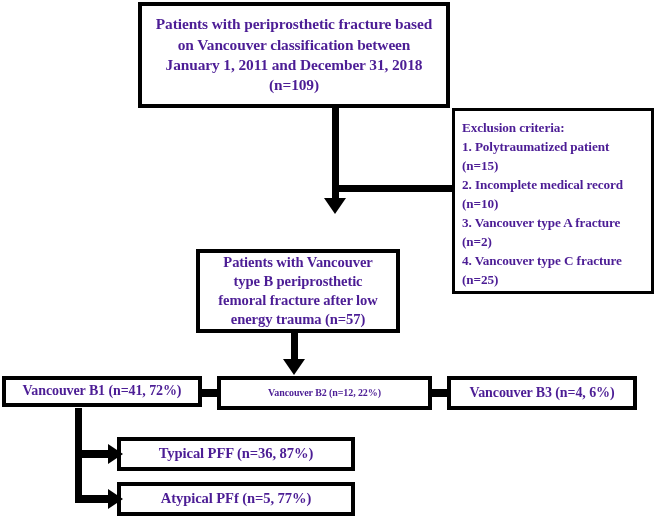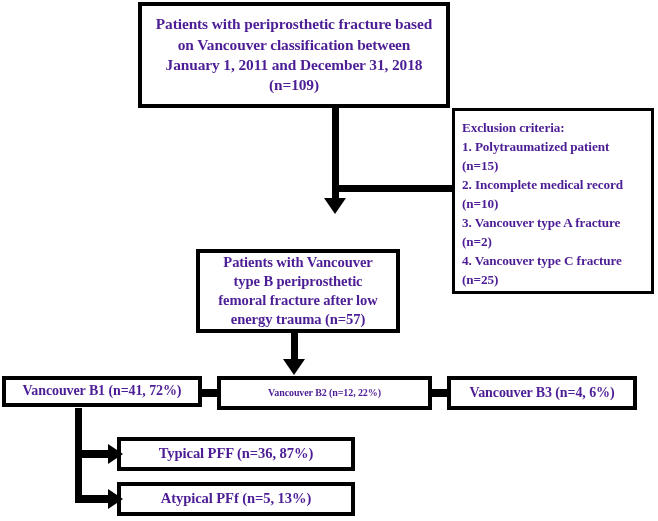--- a/index.html
+++ b/index.html
@@ -162,21 +162,21 @@
 
   <div class="node" id="node-b3">
     <span class="txt">Vancouver B3 (n=4, 6%)</span>
   </div>
 
   <div class="node" id="node-typical">
     <span class="txt">Typical PFF (n=36, 87%)</span>
   </div>
 
   <div class="node" id="node-atypical">
-    <span class="txt">Atypical PFf (n=5, 13%)</span>
+    <span class="txt">Atypical PFf (n=5, 77%)</span>
   </div>
 
   <div class="conn" id="conn-cohort-stem"></div>
   <div class="conn" id="conn-excl-branch"></div>
   <div class="conn" id="conn-typeb-stem"></div>
   <div class="conn" id="conn-b1b2"></div>
   <div class="conn" id="conn-b2b3"></div>
   <div class="conn" id="conn-b1-stem"></div>
   <div class="conn" id="conn-typ-branch"></div>
   <div class="conn" id="conn-atyp-branch"></div>

